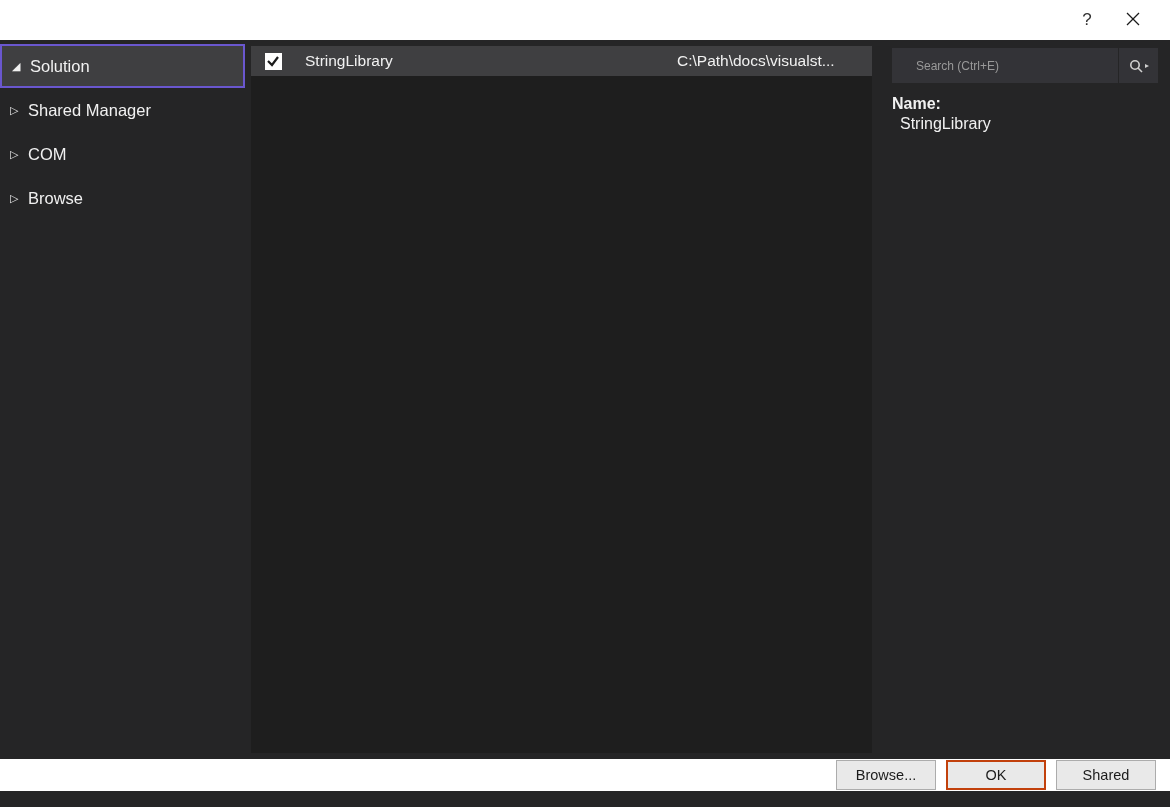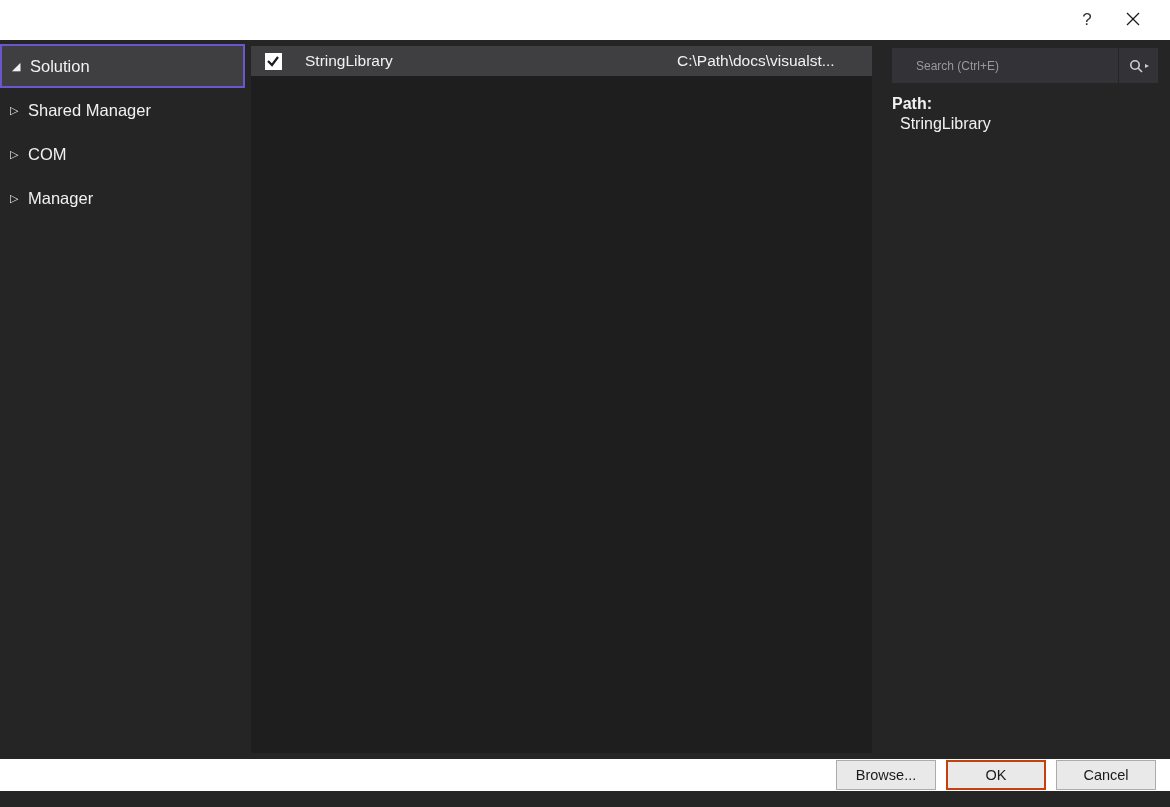--- a/index.html
+++ b/index.html
@@ -70,21 +70,21 @@
     <div class="side-item">
       <span class="tri">▷</span>
       <span class="label">Shared Manager</span>
     </div>
     <div class="side-item">
       <span class="tri">▷</span>
       <span class="label">COM</span>
     </div>
     <div class="side-item">
       <span class="tri">▷</span>
-      <span class="label">Manager</span>
+      <span class="label">Browse</span>
     </div>
   </div>
 
   <div class="main">
     <div class="list-area">
       <div class="grid">
         <div class="grid-row">
           <div class="col-check">
             <div class="cb">
               <svg viewBox="0 0 14 14">
@@ -102,24 +102,24 @@
       <div class="search-row" style="margin:-38px 0 12px 0;">
         <input class="search-input" placeholder="Search (Ctrl+E)" style="">
         <div class="search-btn">
           <svg width="20" height="14" viewBox="0 0 20 14">
             <circle cx="6" cy="6" r="4.2" fill="none" stroke="#d0d0d0" stroke-width="1.6"></circle>
             <line x1="9" y1="9" x2="13" y2="13" stroke="#d0d0d0" stroke-width="1.6"></line>
             <polygon points="16,5 20,7 16,9" fill="#d0d0d0"></polygon>
           </svg>
         </div>
       </div>
-      <div class="dlabel">Path:</div>
+      <div class="dlabel">Name:</div>
       <div class="dvalue">StringLibrary</div>
     </div>
   </div>
 
 </div>
 
 <div class="footer">
   <button class="btn">Browse...</button>
   <button class="btn primary">OK</button>
-  <button class="btn">Cancel</button>
+  <button class="btn">Shared</button>
 </div>
 
 </body></html>

